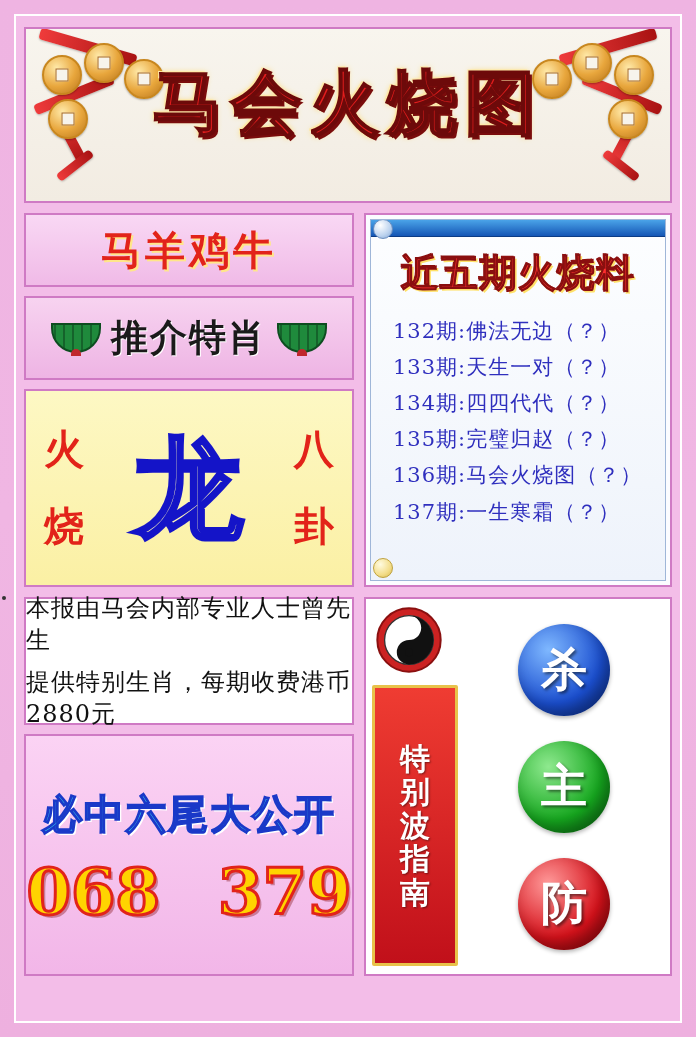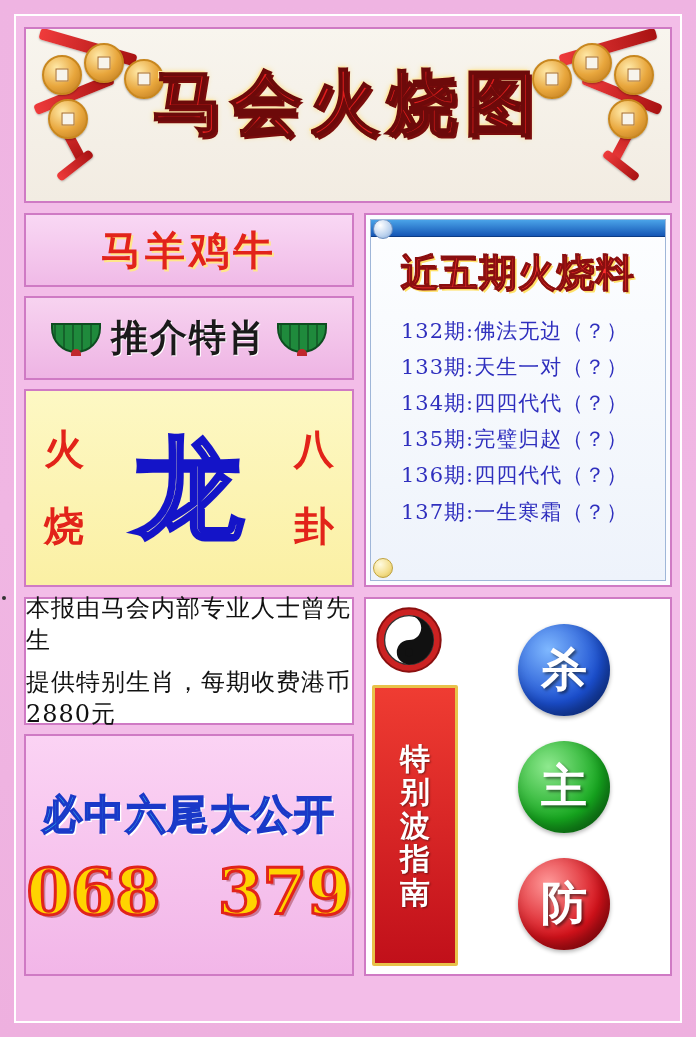--- a/index.html
+++ b/index.html
@@ -218,21 +218,21 @@
     font-size: 38px;
     font-weight: bold;
     color: #ff2f2f;
     letter-spacing: 1px;
     margin: 20px 0 14px 0;
     text-shadow: 2px 2px 0 #ffe169, -1px -1px 0 #8a0f0f;
     -webkit-text-stroke: 1px #8a0f0f;
   }
   .scroll-list {
     list-style: none;
-    margin: 8px; padding: 0 0 0 16px;
+    margin: 0; padding: 0 0 0 16px;
   }
   .scroll-list li {
     font-family: "DejaVu Serif", "Liberation Serif", serif;
     font-size: 21px;
     color: #2f2fbe;
     line-height: 1.72;
     letter-spacing: 1px;
   }
 
   
@@ -436,21 +436,21 @@
           <div class="scroll-knob tl"></div>
           <div class="scroll-knob bl"></div>
 
           <div class="scroll-title">近五期火烧料</div>
 
           <ul class="scroll-list">
             <li>132期:佛法无边（？）</li>
             <li>133期:天生一对（？）</li>
             <li>134期:四四代代（？）</li>
             <li>135期:完璧归赵（？）</li>
-            <li>136期:四四代代（？）</li>
+            <li>136期:马会火烧图（？）</li>
             <li>137期:一生寒霜（？）</li>
           </ul>
         </div>
       </div>
 
     </div>
 
     <div class="lower-row">
 
       <div class="lower-left">

